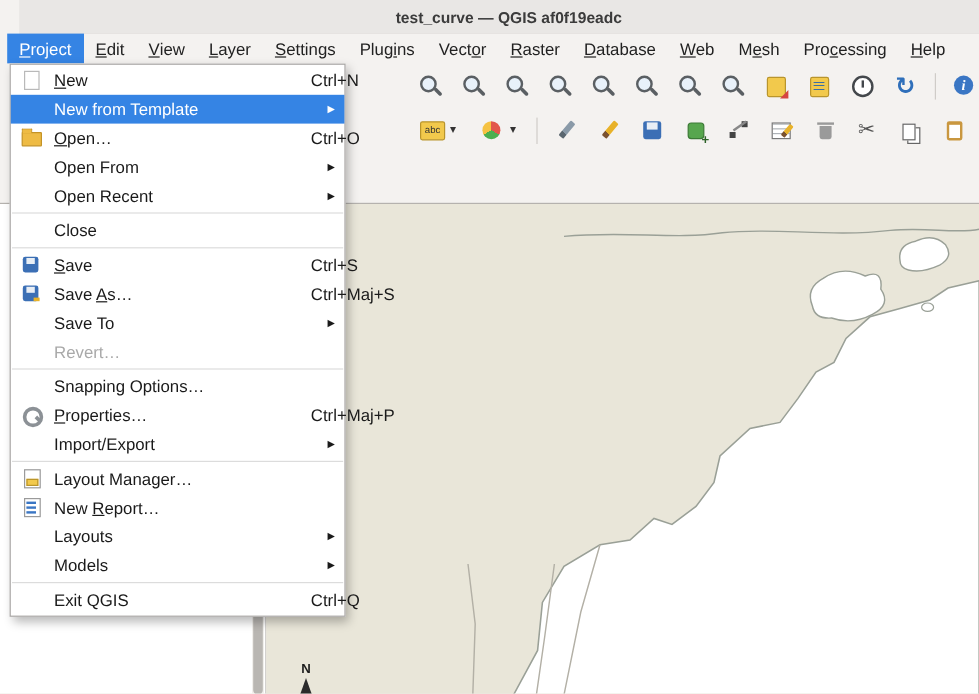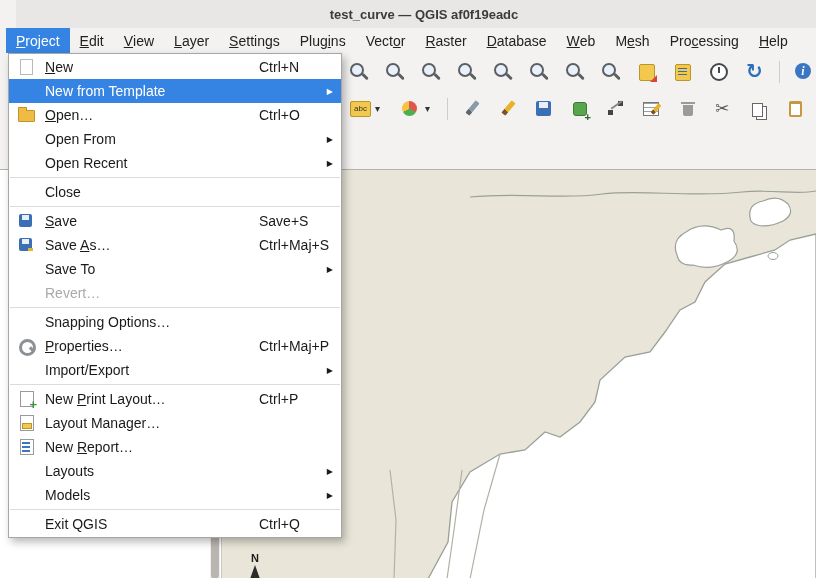--- a/index.html
+++ b/index.html
@@ -102,21 +102,21 @@
   .v-scrollbar{position:absolute;top:0;bottom:0;right:1px;width:10px;background:#f1efec;}
   .v-thumb{position:absolute;left:1px;right:1px;bottom:0;height:120px;background:#b9b6b2;border-radius:4px;}
   .map-canvas{flex:1;position:relative;background:var(--land,#e9e6d9);overflow:hidden;}
   .map-canvas svg{position:absolute;left:0;top:0;width:100%;height:100%;}
   .north-arrow{position:absolute;left:24px;bottom:0;width:18px;text-align:center;color:#1c1c1c;}
   .north-arrow .n{font-size:11px;font-weight:bold;display:block;line-height:11px;}
   .north-arrow .shaft{display:block;margin:1px auto 0;width:0;height:0;border-left:5px solid transparent;border-right:5px solid transparent;border-bottom:14px solid #2b2b2b;}
 
   
   .menu{
-    position:absolute;left:8px;top:53px;width:334px;box-sizing:border-box;
+    position:absolute;left:8px;top:53px;width:280px;box-sizing:border-box;
     background:var(--menu-bg,#fff);border:1px solid var(--menu-border,#a8a6a4);
     box-shadow:3px 4px 8px rgba(0,0,0,.28);
     padding:1px 0;z-index:10;font-size:14px;
   }
   .menu-item{height:24px;display:flex;align-items:center;position:relative;padding:0 8px;color:#1a1a1a;}
   .menu-item.highlighted{background:var(--accent,#3584e4);color:#fff;}
   .menu-item.disabled{color:var(--disabled-text,#a8a8a8);}
   .mi-icon{width:20px;height:18px;margin-right:8px;flex:none;position:relative;}
   .mi-shortcut{position:absolute;left:250px;white-space:nowrap;}
   .mi-arrow{position:absolute;right:8px;font-size:8px;top:50%;transform:translateY(-50%);}
@@ -301,21 +301,21 @@
     </div>
     <div class="menu-sep"></div>
     <div class="menu-item">
       <span class="mi-icon"></span>
       <span class="mi-label">Close</span>
     </div>
     <div class="menu-sep"></div>
     <div class="menu-item">
       <span class="mi-icon mi-save"></span>
       <span class="mi-label"><u>S</u>ave</span>
-      <span class="mi-shortcut">Save+S</span>
+      <span class="mi-shortcut">Ctrl+S</span>
     </div>
     <div class="menu-item">
       <span class="mi-icon mi-save-as"></span>
       <span class="mi-label">Save <u>A</u>s…</span>
       <span class="mi-shortcut">Ctrl+Maj+S</span>
     </div>
     <div class="menu-item">
       <span class="mi-icon"></span>
       <span class="mi-label">Save To</span>
       <span class="mi-arrow">▶</span>
@@ -334,25 +334,20 @@
       <span class="mi-label"><u>P</u>roperties…</span>
       <span class="mi-shortcut">Ctrl+Maj+P</span>
     </div>
     <div class="menu-item">
       <span class="mi-icon"></span>
       <span class="mi-label">Import/Export</span>
       <span class="mi-arrow">▶</span>
     </div>
     <div class="menu-sep"></div>
     <div class="menu-item">
-      <span class="mi-icon mi-new-layout"></span>
-      <span class="mi-label">New <u>P</u>rint Layout…</span>
-      <span class="mi-shortcut">Ctrl+P</span>
-    </div>
-    <div class="menu-item">
       <span class="mi-icon mi-layout-manager"></span>
       <span class="mi-label">Layout Manager…</span>
     </div>
     <div class="menu-item">
       <span class="mi-icon mi-new-report"></span>
       <span class="mi-label">New <u>R</u>eport…</span>
     </div>
     <div class="menu-item">
       <span class="mi-icon"></span>
       <span class="mi-label">Layouts</span>

